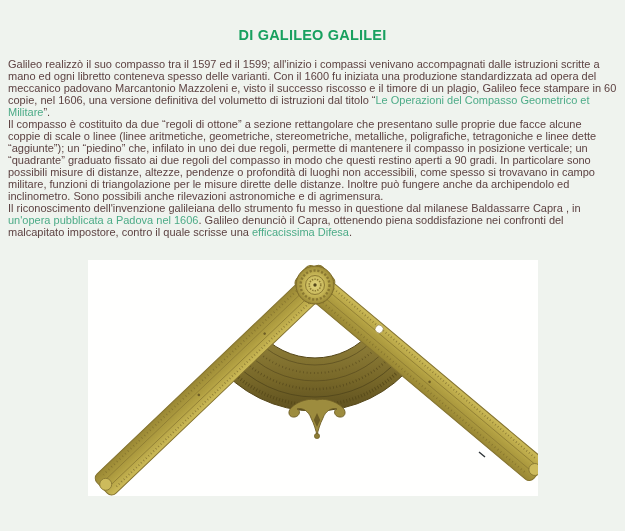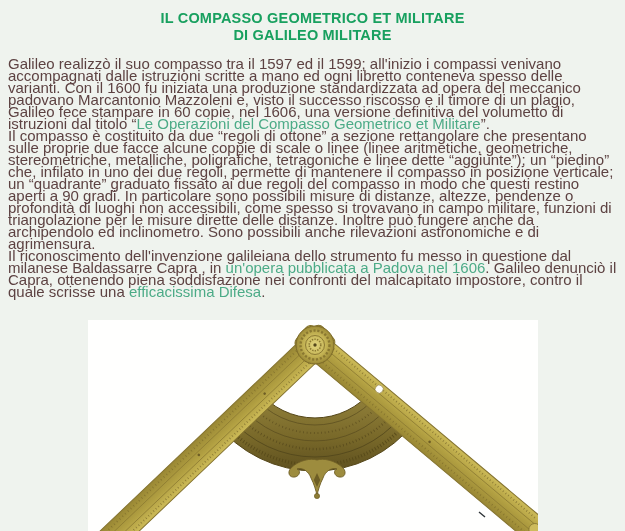--- a/index.html
+++ b/index.html
@@ -21,42 +21,42 @@
     text-align:center;
     font-size:14.5px;
     font-weight:bold;
     line-height:17px;
     color:var(--title-color);
     letter-spacing:0.2px;
   }
   .article{
     padding:0 8px;
     color:var(--text-color);
-    font-size:15px;
+    font-size:11px;
     line-height:12px;
   }
   .article p{margin:0;}
   .article a.tlink{
     color:var(--link-color);
     text-decoration:none;
     cursor:pointer;
   }
   .photo-box{
     width:450px;height:236px;
     margin:22px auto 0 auto;
     background:var(--img-bg);
     overflow:hidden;
   }
 </style>
 </head>
 <body>
 
 <h1 class="page-title">
-  <span>IL COMPASSO GEOMETRICO ET MILITARE</span><br>
-  <span>DI GALILEO MILITARE</span>
+  <br>
+  <span>DI GALILEO GALILEI</span>
 </h1>
 
 <div class="article">
     <p><span>Galileo realizzò il suo compasso tra il 1597 ed il 1599; all'inizio i compassi venivano accompagnati dalle istruzioni scritte a mano ed ogni libretto conteneva spesso delle varianti. Con il 1600 fu iniziata una produzione standardizzata ad opera del meccanico padovano Marcantonio Mazzoleni e, visto il successo riscosso e il timore di un plagio, Galileo fece stampare in 60 copie, nel 1606, una versione definitiva del volumetto di istruzioni dal titolo “</span><a class="tlink" href="#">Le Operazioni del Compasso Geometrico et Militare</a><span>”.</span></p>
     <p><span>Il compasso è costituito da due “regoli di ottone” a sezione rettangolare che presentano sulle proprie due facce alcune coppie di scale o linee (linee aritmetiche, geometriche, stereometriche, metalliche, poligrafiche, tetragoniche e linee dette “aggiunte”); un “piedino” che, infilato in uno dei due regoli, permette di mantenere il compasso in posizione verticale; un “quadrante” graduato fissato ai due regoli del compasso in modo che questi restino aperti a 90 gradi. In particolare sono possibili misure di distanze, altezze, pendenze o profondità di luoghi non accessibili, come spesso si trovavano in campo militare, funzioni di triangolazione per le misure dirette delle distanze. Inoltre può fungere anche da archipendolo ed inclinometro. Sono possibili anche rilevazioni astronomiche e di agrimensura.</span></p>
     <p><span>Il riconoscimento dell'invenzione galileiana dello strumento fu messo in questione dal milanese Baldassarre Capra , in </span><a class="tlink" href="#">un'opera pubblicata a Padova nel 1606</a><span>. Galileo denunciò il Capra, ottenendo piena soddisfazione nei confronti del malcapitato impostore, contro il quale scrisse una </span><a class="tlink" href="#">efficacissima Difesa</a><span>.</span></p>
   </div>
 
 <div class="photo-box">
   <svg width="450" height="236" viewBox="0 0 450 236" xmlns="http://www.w3.org/2000/svg">

